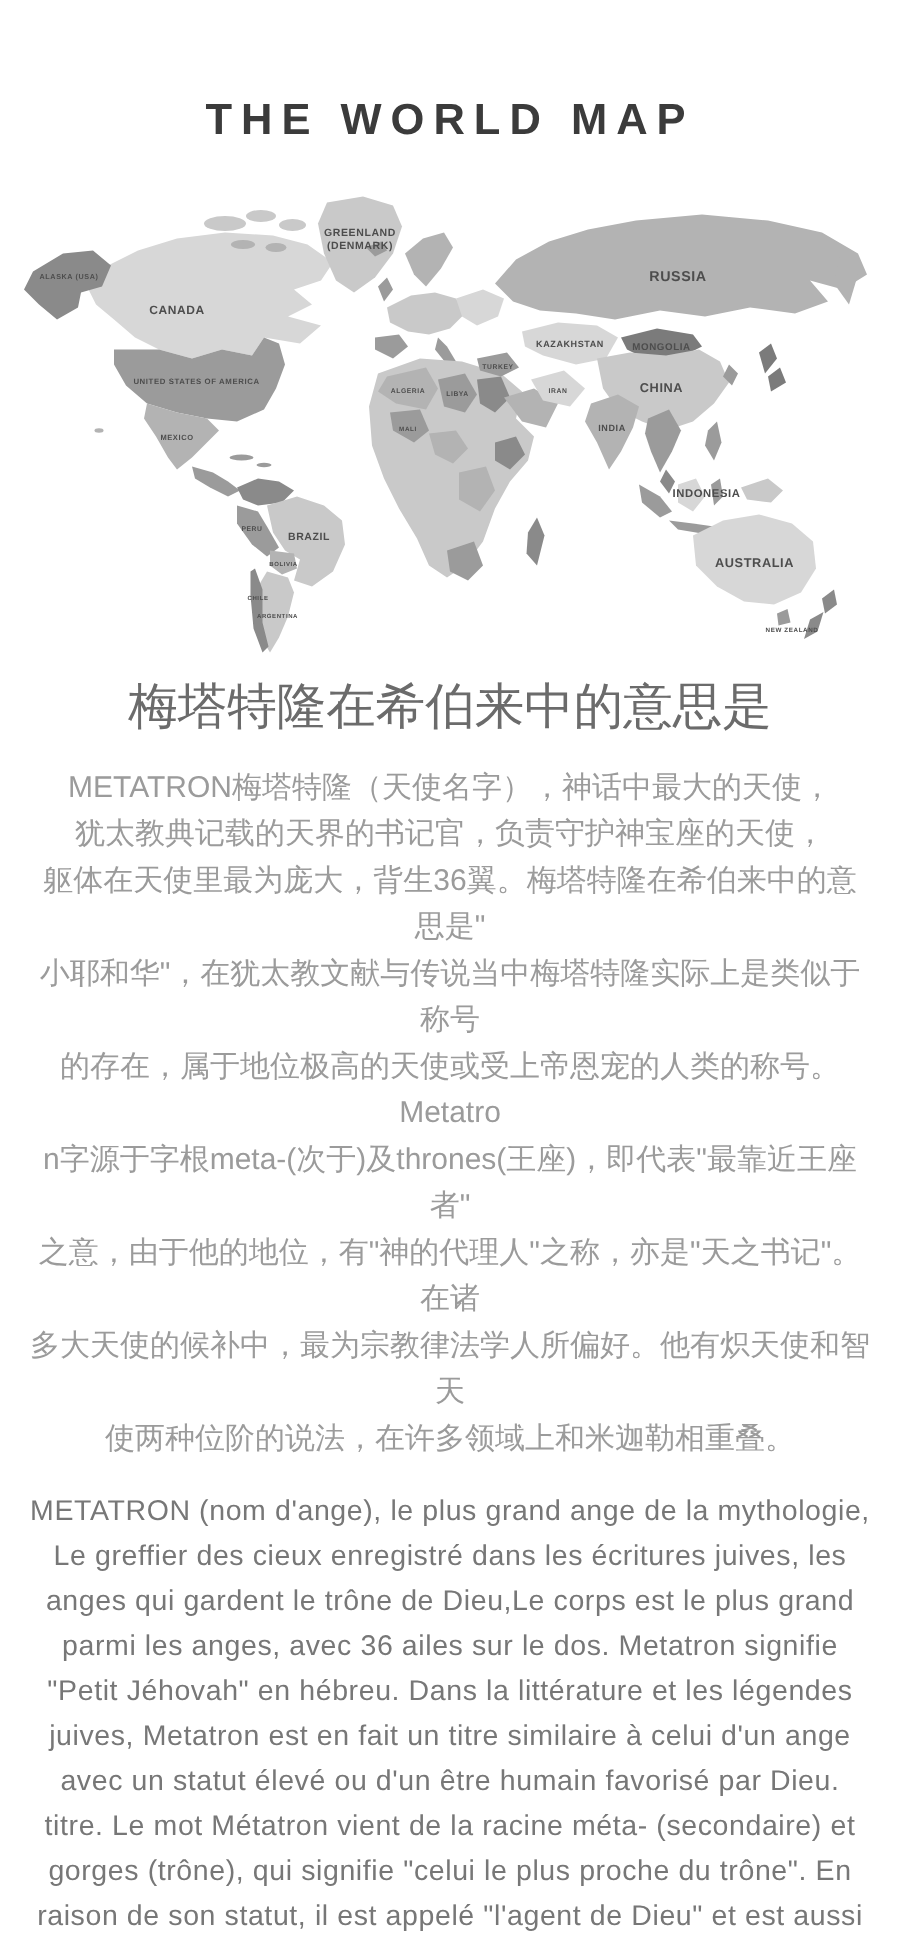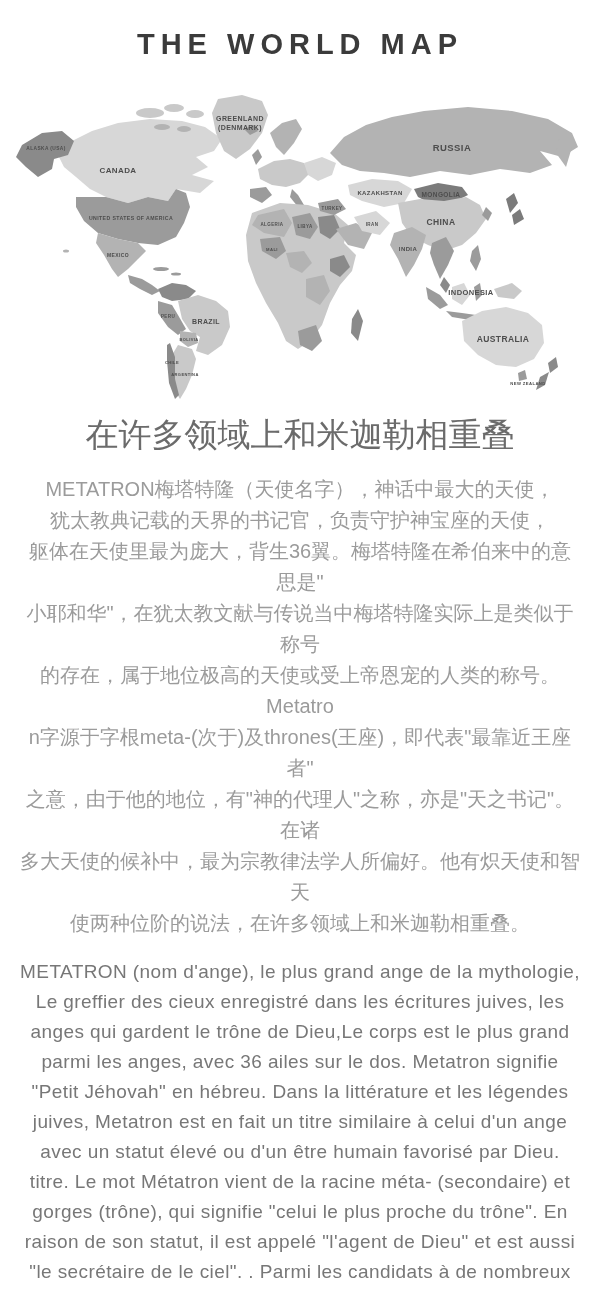--- a/index.html
+++ b/index.html
@@ -7,21 +7,21 @@
   .page {
     position: relative;
     width: 600px;
     height: 1291px;
     margin: 0 auto;
     background: #ffffff;
     overflow: hidden;
   }
   .title {
     margin: 0;
-    padding-top: 28px;
+    padding-top: 64px;
     text-align: center;
     font-size: 29px;
     font-weight: 600;
     letter-spacing: 6px;
     color: #3b3b3b;
   }
   .map-wrap {
     margin-top: 32px;
     width: 600px;
     height: 318px;
@@ -166,21 +166,21 @@
       <text class="lbl" x="372" y="133" font-size="4.5" text-anchor="middle">IRAN</text>
       <text class="lbl" x="272" y="133" font-size="4.5" text-anchor="middle">ALGERIA</text>
       <text class="lbl" x="305" y="135" font-size="4.5" text-anchor="middle">LIBYA</text>
       <text class="lbl" x="272" y="158" font-size="4.2" text-anchor="middle">MALI</text>
       <text class="lbl" x="471" y="202" font-size="7.5" text-anchor="middle">INDONESIA</text>
       <text class="lbl" x="503" y="249" font-size="8.5" text-anchor="middle">AUSTRALIA</text>
       <text class="lbl" x="528" y="292" font-size="4.2" text-anchor="middle">NEW ZEALAND</text>
     </svg>
   </div>
 
-  <h2 class="heading">在许多领域上和米迦勒相重叠</h2>
+  <h2 class="heading">梅塔特隆在希伯来中的意思是</h2>
 
   <p class="para-zh">METATRON梅塔特隆（天使名字），神话中最大的天使，
 犹太教典记载的天界的书记官，负责守护神宝座的天使，
 躯体在天使里最为庞大，背生36翼。梅塔特隆在希伯来中的意思是"
 小耶和华"，在犹太教文献与传说当中梅塔特隆实际上是类似于称号
 的存在，属于地位极高的天使或受上帝恩宠的人类的称号。Metatro
 n字源于字根meta-(次于)及thrones(王座)，即代表"最靠近王座者"
 之意，由于他的地位，有"神的代理人"之称，亦是"天之书记"。在诸
 多大天使的候补中，最为宗教律法学人所偏好。他有炽天使和智天
 使两种位阶的说法，在许多领域上和米迦勒相重叠。</p>

